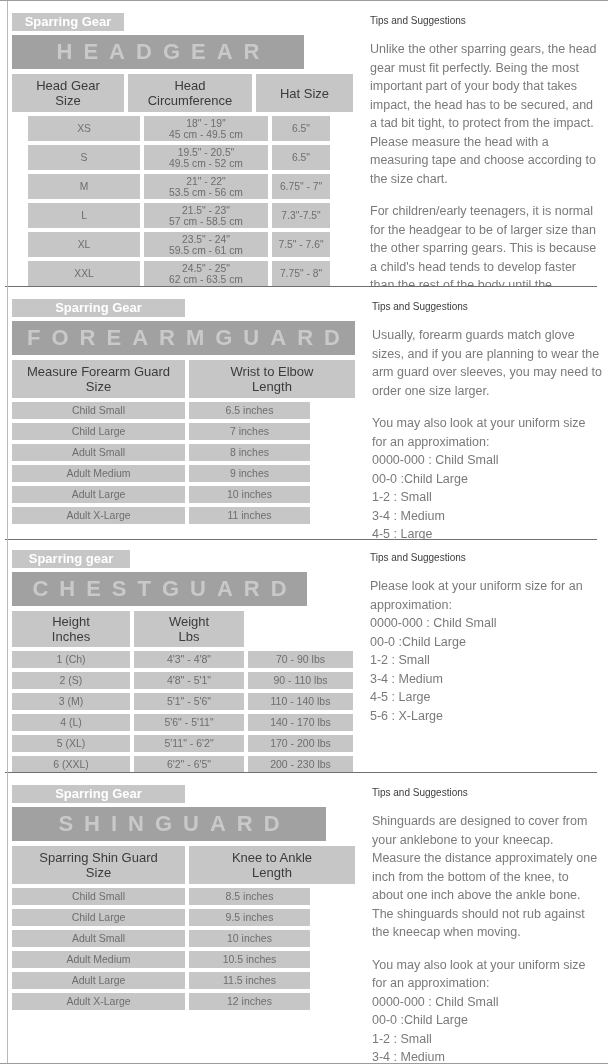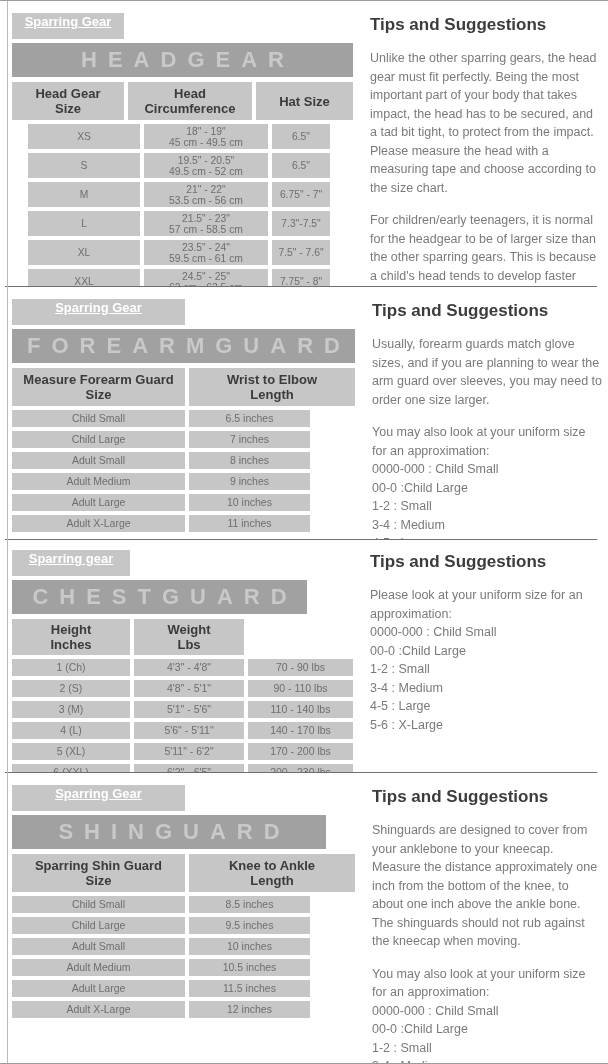--- a/index.html
+++ b/index.html
@@ -22,62 +22,62 @@
   .sec-1 { height:285px; }
   .sec-2 { height:252px; }
   .sec-3 { height:232px; padding-top:10px; }
   .sec-4 { height:290px; }
   .divider { height:1px; background:#6f6f6f; margin-left:5px; width:592px; }
 
   .left  { flex:none; }
   .right { flex:none; width:230px; margin-left:17px; }
 
   .tag {
-    height:26px; line-height:17px; margin-bottom:4px;
+    height:18px; line-height:17px; margin-bottom:4px;
     background:#c6c6c6; color:#ffffff;
-    font-size:13px; font-weight:bold; text-align:center;text-decoration:underline;
+    font-size:13px; font-weight:bold; text-align:center;
   }
   .tag-1 { width:112px; } .tag-2 { width:173px; }
   .tag-3 { width:118px; } .tag-4 { width:173px; }
 
   .banner {
     height:34px; margin-bottom:5px; background:#a1a1a1;
     color:#c9c9c9; font-size:22px; font-weight:bold;
     letter-spacing:11px; text-indent:11px;
     display:flex; align-items:center; justify-content:center;
   }
-  .banner-1 { width:341px; } .banner-2 { width:343px; }
+  .banner-1 { width:292px; } .banner-2 { width:343px; }
   .banner-3 { width:295px; } .banner-4 { width:314px; }
 
   .thead, .tbody { display:grid; gap:4px; }
   .thead { margin-bottom:4px; }
   .hg1 { grid-template-columns:112px 124px 97px; }
   .dg1 { grid-template-columns:112px 124px 58px;padding-left:16px; }
   .hg2 { grid-template-columns:173px 166px; }
   .dg2 { grid-template-columns:173px 121px; }
   .hg3, .dg3 { grid-template-columns:118px 110px 105px; }
   .hg4 { grid-template-columns:173px 166px; }
   .dg4 { grid-template-columns:173px 121px; }
 
   .th {
     background:#c6c6c6; min-height:38px;
     display:flex; align-items:center; justify-content:center;
     text-align:center; white-space:pre-line;
-    font-size:13px; font-weight:bold; color:#3b3b3b; line-height:15px;
+    font-size:13px; font-weight:normal; color:#3b3b3b; line-height:15px;
   }
   .sec-3 .th { min-height:36px; }
   .td {
     background:#c6c6c6; height:17px;
     display:flex; align-items:center; justify-content:center;
     text-align:center; white-space:pre-line;
     font-size:10.5px; color:#6e6e6e; line-height:11px;
   }
   .sec-1 .td { height:25px; font-size:10.3px; }
 
-  .tips-h { font-size:17px; font-weight:bold; color:#3c3c3c; margin:2px 0 0; }
+  .tips-h { font-size:10px; font-weight:normal; color:#3c3c3c; margin:2px 0 0; }
   .right p {
     font-size:12.5px; color:#7a7a7a; line-height:18.5px;
     margin:14px 0 0; white-space:pre-line;
   }
 </style>
 </head>
 <body>
 
 <div class="page">
   <div class="vline left"></div>

